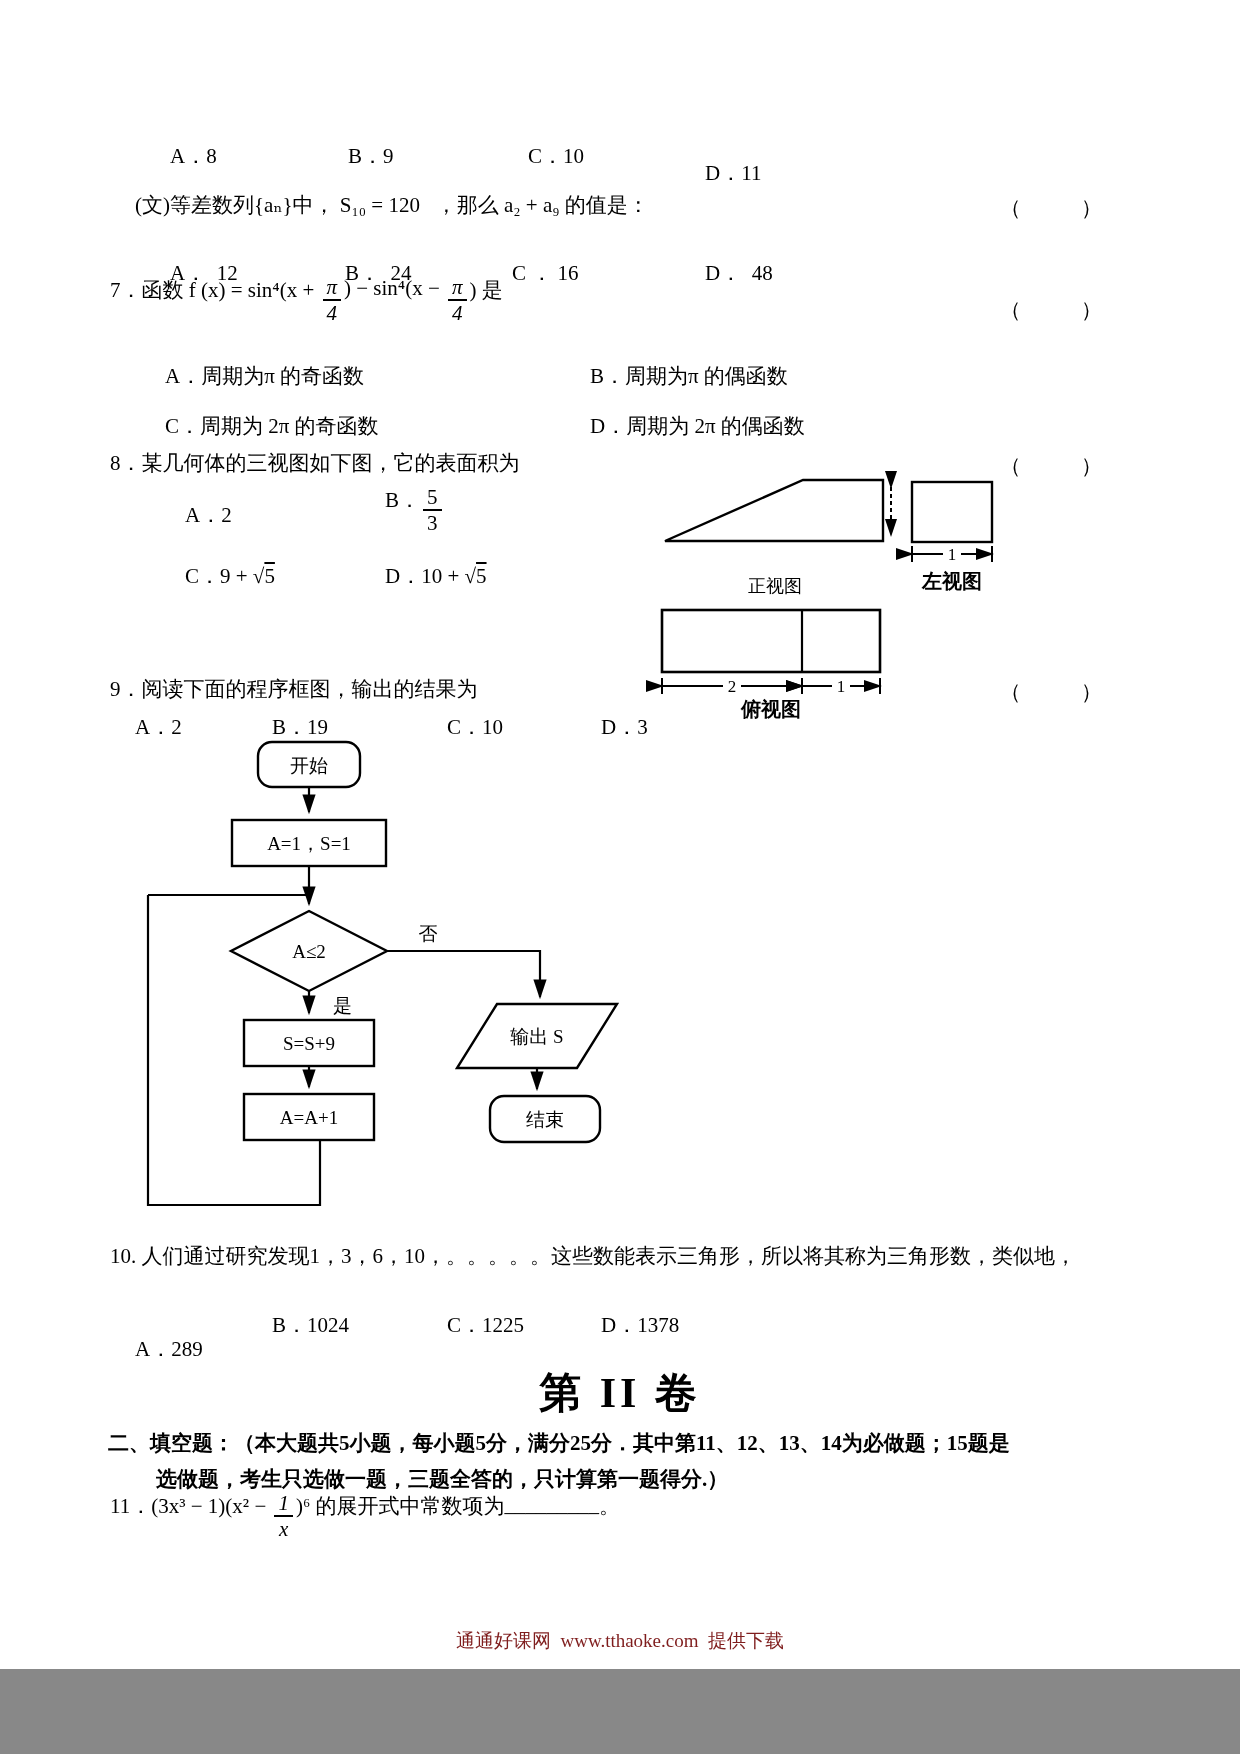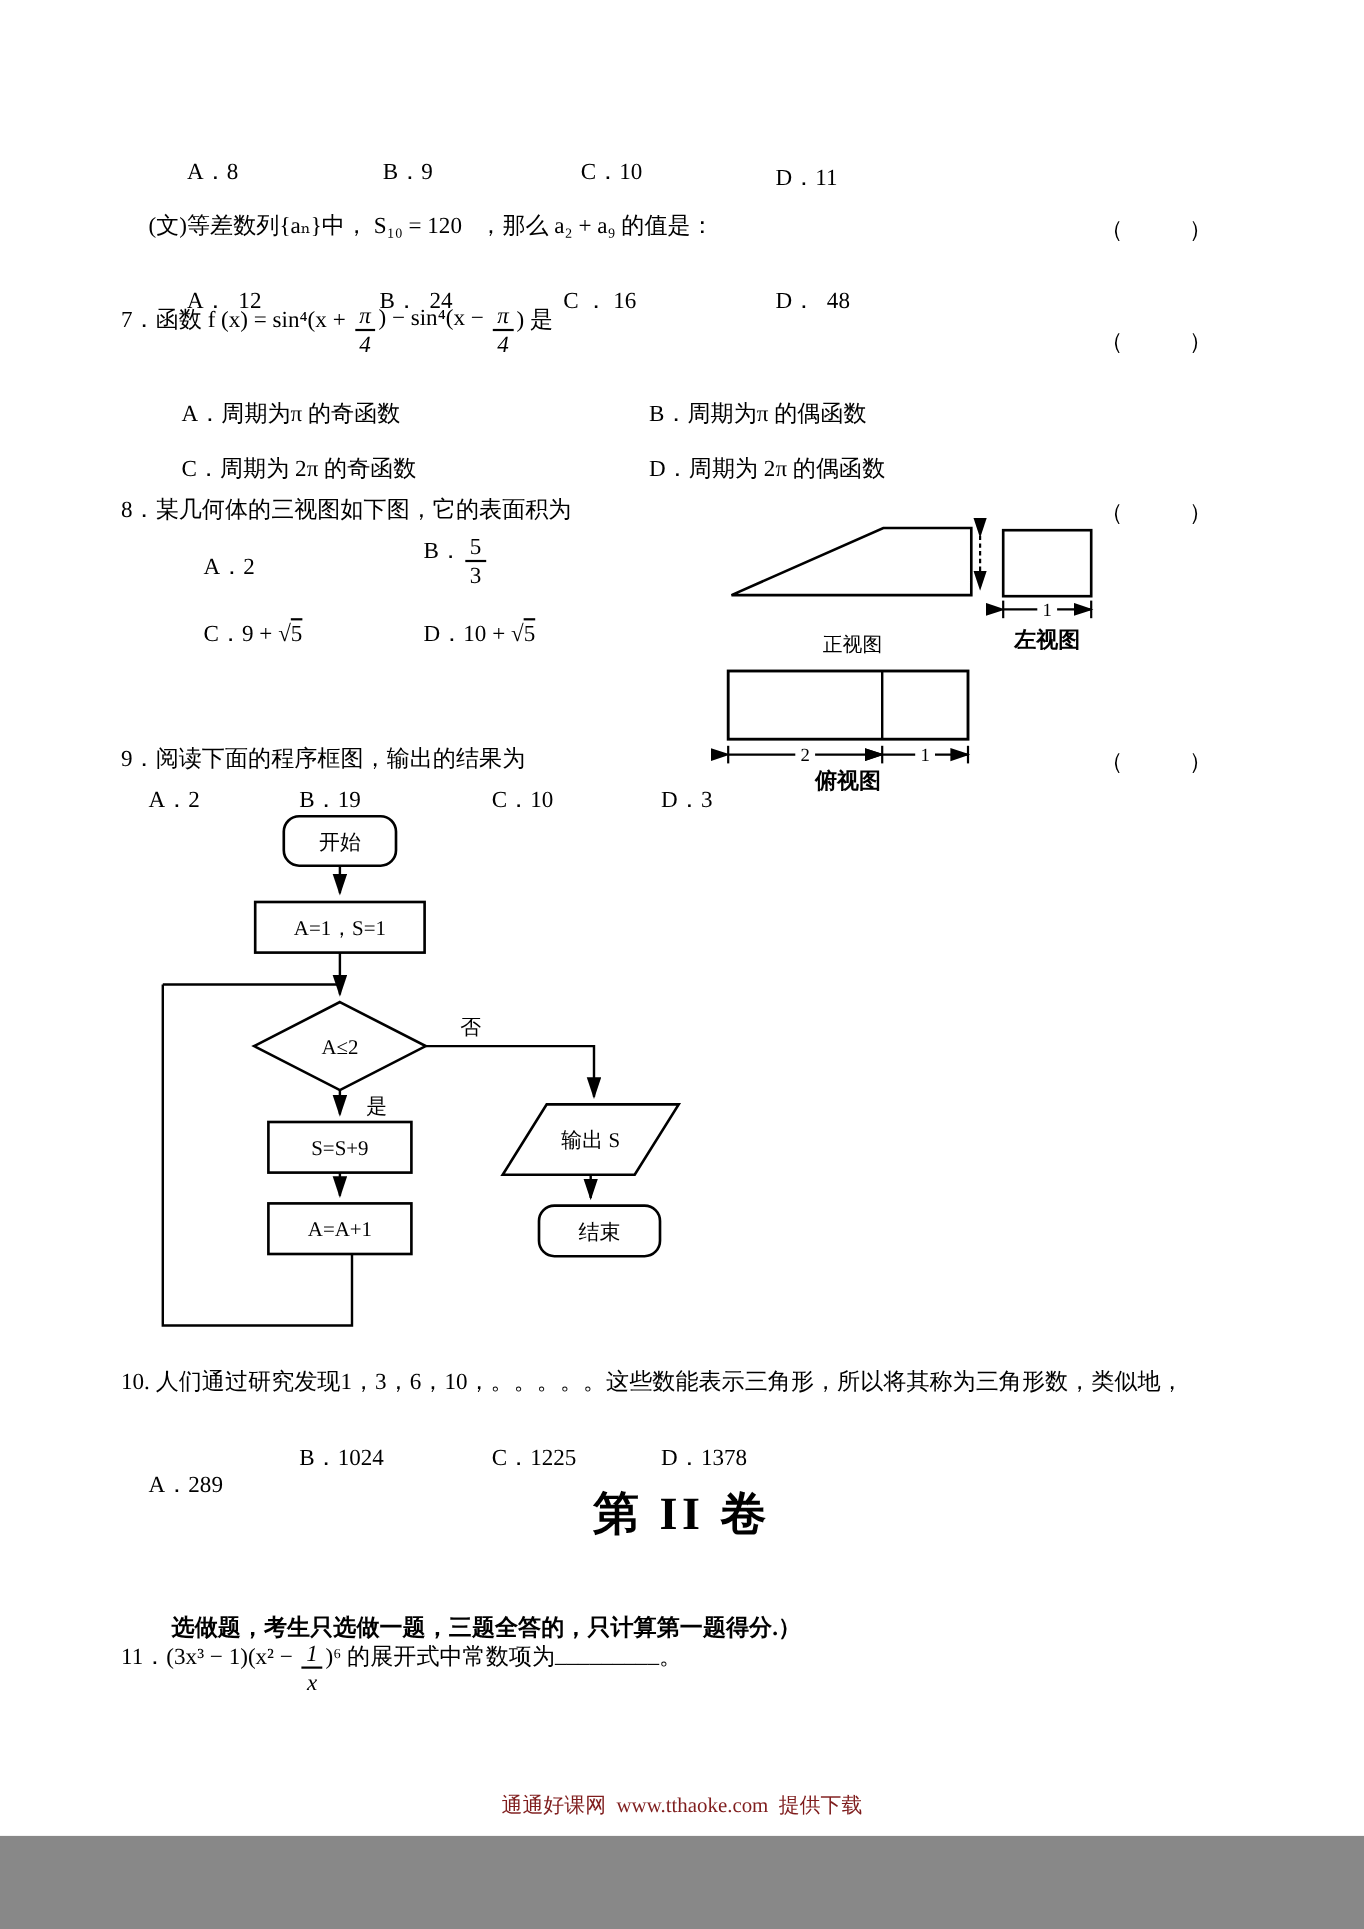--- a/index.html
+++ b/index.html
@@ -10,40 +10,40 @@
     overflow:hidden;
   }
   .abs { position:absolute; white-space:pre; }
   .t  { font-size:21px; line-height:1.25; }
   .b  { font-weight:bold; }
   .mathline { display:flex; align-items:flex-start; font-size:21px; white-space:pre; }
   .frac { display:inline-block; text-align:center; vertical-align:middle; margin:0 3px; }
   .frac .num { display:block; padding:0 4px 1px; border-bottom:2px solid #000; line-height:1.05; font-style:italic; }
   .frac .den { display:block; padding:1px 4px 0; line-height:1.05; font-style:italic; }
   .rad { text-decoration:overline; }
-  .title { font-size:42px; font-weight:bold; letter-spacing:4px; }
+  .title { font-size:42px; font-weight:bold; letter-spacing:4px;margin-top:17px; }
   .center { left:0; width:1240px; text-align:center; }
   .paren { font-size:21px; letter-spacing:2px; }
   svg { position:absolute; overflow:visible; }
   svg text { font-family:"Liberation Serif","DejaVu Serif",serif; fill:#000; }
   .fc-text { font-size:19px; }
   .dim-text { font-size:17px; }
   .view-label { font-size:18px; }
   .view-label-b { font-size:20px; font-weight:bold; }
   .footer { font-size:19px; color:#7f1d1d; }
 </style>
 </head>
 <body>
 
 <div class="page">
 
   <div class="abs t" style="left:170px;top:143px">A．8</div>
   <div class="abs t" style="left:348px;top:143px">B．9</div>
   <div class="abs t" style="left:528px;top:143px">C．10</div>
-  <div class="abs t" style="left:705px;top:148px">D．11</div>
+  <div class="abs t" style="left:705px;top:160px">D．11</div>
 
   <div class="abs t" style="left:135px;top:192px">(文)等差数列{aₙ}中， S₁₀ = 120   ，那么 a₂ + a₉ 的值是：</div>
   <div class="abs paren" style="left:1000px;top:194px">（        ）</div>
   <div class="abs t" style="left:170px;top:260px">A．  12</div>
   <div class="abs t" style="left:345px;top:260px">B．  24</div>
   <div class="abs t" style="left:512px;top:260px">C ． 16</div>
   <div class="abs t" style="left:705px;top:260px">D．  48</div>
 
   <div class="abs mathline" style="left:110px;top:276px;height:58px">
     <span>7．函数 f (x) = sin⁴(x + </span>
@@ -152,20 +152,21 @@
   </svg>
 
   <div class="abs t" style="left:110px;top:1243px">10. 人们通过研究发现1，3，6，10，。。。。。这些数能表示三角形，所以将其称为三角形数，类似地，</div>
   <div class="abs t" style="left:135px;top:1336px">A．289</div>
   <div class="abs t" style="left:272px;top:1312px">B．1024</div>
   <div class="abs t" style="left:447px;top:1312px">C．1225</div>
   <div class="abs t" style="left:601px;top:1312px">D．1378</div>
 
   <div class="abs center title" style="top:1348px">第 II 卷</div>
 
+  <div class="abs t b" style="left:108px;top:1430px">二、填空题：（本大题共5小题，每小题5分，满分25分．其中第11、12、13、14为必做题；15题是</div>
   <div class="abs t b" style="left:156px;top:1466px">选做题，考生只选做一题，三题全答的，只计算第一题得分.）</div>
 
   <div class="abs mathline" style="left:110px;top:1492px;height:56px">
     <span>11．(3x³ − 1)(x² − </span>
     <span class="frac"><span class="num">1</span><span class="den">x</span></span>
     <span>)⁶ 的展开式中常数项为</span>
     <span>_________</span>
     <span>。</span>
   </div>
 

